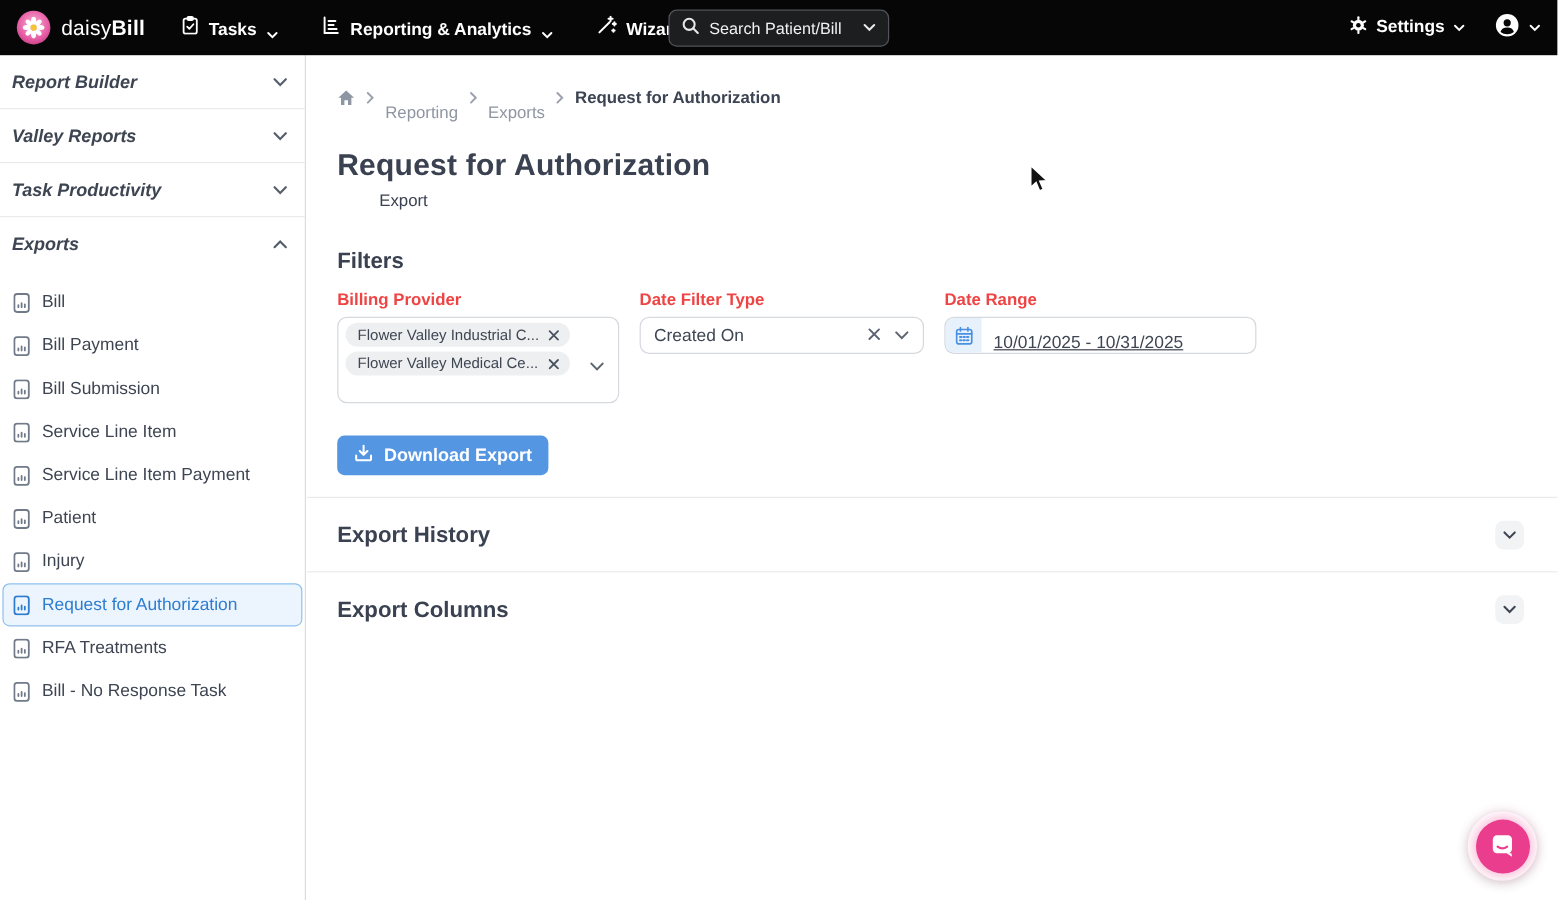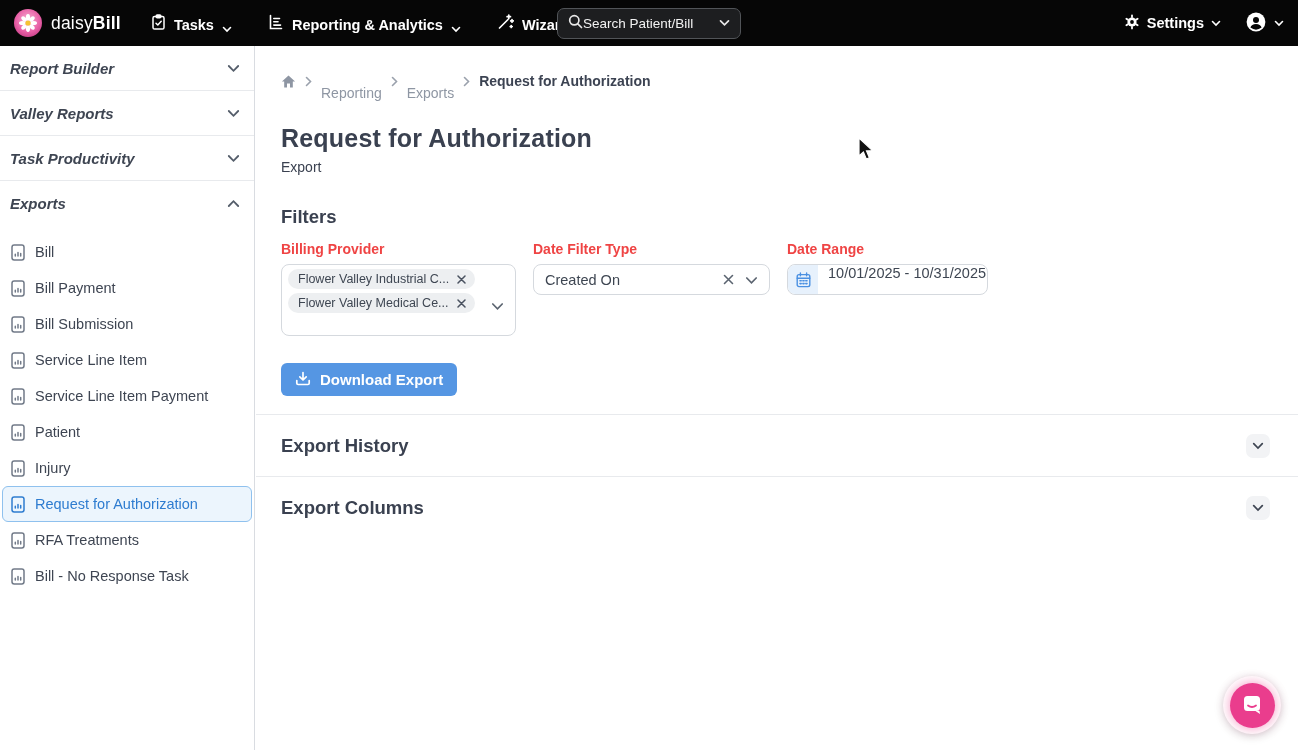--- a/index.html
+++ b/index.html
@@ -30,21 +30,21 @@
   .brand-name b { font-weight: 700; }
   .nav-menu {
     display: flex; align-items: flex-end; gap: 8px; margin-right: 36px;
     font-size: 14.5px; font-weight: 700; cursor: pointer; white-space: nowrap;
   }
   .nav-menu svg, .nav-right svg { flex: 0 0 auto; }
   .nav-search {
     position: absolute; left: 50%; transform: translateX(-50%);
     width: 184px; height: 31px;
     background: #1d1e20; border: 1px solid #515458; border-radius: 7px;
-    display: flex; align-items: center; padding: 0 10px; 
+    display: flex; align-items: center; padding: 0 10px; gap: 8px;
     font-size: 13.5px; font-weight: 400; color: #f2f2f2; cursor: pointer;
   }
   .nav-search .spacer { flex: 1; }
   .nav-right { margin-left: auto; display: flex; align-items: center; gap: 24px; }
   .nav-item { display: flex; align-items: center; gap: 7px; font-size: 14.5px; font-weight: 700; cursor: pointer; }
 
   
   .sidebar {
     position: absolute; top: 46px; left: 0; width: 255px; bottom: 0;
     background: #fff; border-right: 1px solid #d9dce1;
@@ -68,21 +68,21 @@
   .main { position: absolute; left: 256px; top: 46px; right: 0; bottom: 0; background: #fff; }
   .breadcrumb {
     display: flex; align-items: center; gap: 9px;
     padding: 15px 0 0 25px; font-size: 14px; color: #8e96a3;
   }
   .breadcrumb a { color: #8e96a3; margin-top: 24px; }
   .breadcrumb .current { color: #3c4352; font-weight: 700; }
   .crumb-home { display: flex; cursor: pointer; }
   .page-head { padding: 23px 0 0 25px; }
   .page-title { font-size: 25px; font-weight: 700; color: #3a4150; letter-spacing: .2px; }
-  .page-subtitle { font-size: 14px; color: #3a4150; margin-top: 6px; }
+  .page-subtitle { font-size: 14px; color: #3a4150; margin-top: 6px; margin-left: 35px; }
 
   .filters-heading { padding: 31px 0 0 25px; font-size: 18.5px; font-weight: 700; color: #3a4150; }
   .filters-row { display: flex; gap: 17px; padding: 13px 0 0 25px; align-items: flex-start; }
   .filter-col { display: flex; flex-direction: column; }
   .filter-label { font-size: 14px; font-weight: 700; color: #ef4444; margin-bottom: 7px; }
 
   .multiselect {
     width: 235px; height: 72px; border: 1px solid #d5d9de; border-radius: 8px;
     padding: 4px 28px 6px 6px; position: relative; background: #fff; cursor: text;
   }
@@ -95,22 +95,22 @@
   .multiselect .ms-chevron { position: absolute; right: 11px; top: 32px; color: #5b6470; cursor: pointer; }
 
   .select-box {
     width: 237px; height: 31px; border: 1px solid #d5d9de; border-radius: 8px;
     display: flex; align-items: center; padding: 0 11px; background: #fff; cursor: pointer; gap: 24px;
   }
   .select-box .val { font-size: 14.5px; color: #3e4652; flex: 1; }
   .select-box .icons { display: flex; align-items: center; gap: 11px; color: #5b6470; }
 
   .date-box {
-    width: 201px; height: 31px; border: 1px solid #d5d9de; border-radius: 8px;
-    display: flex; align-items: flex-start; background: #fff; overflow: hidden; cursor: pointer;
+    width: 260px; height: 31px; border: 1px solid #d5d9de; border-radius: 8px;
+    display: flex; align-items: flex-end; background: #fff; overflow: hidden; cursor: pointer; text-decoration: underline;
   }
   .date-icon-wrap {
     width: 30px; align-self: stretch; background: #e7f1fc;
     display: flex; align-items: center; justify-content: center;
     border-radius: 7px 0 0 7px; color: #4a90e2;
   }
   .date-box .val { font-size: 14.5px; color: #3e4652; padding-left: 10px; }
 
   .download-btn {
     margin: 27px 0 0 25px; display: inline-flex; align-items: center; gap: 9px;

